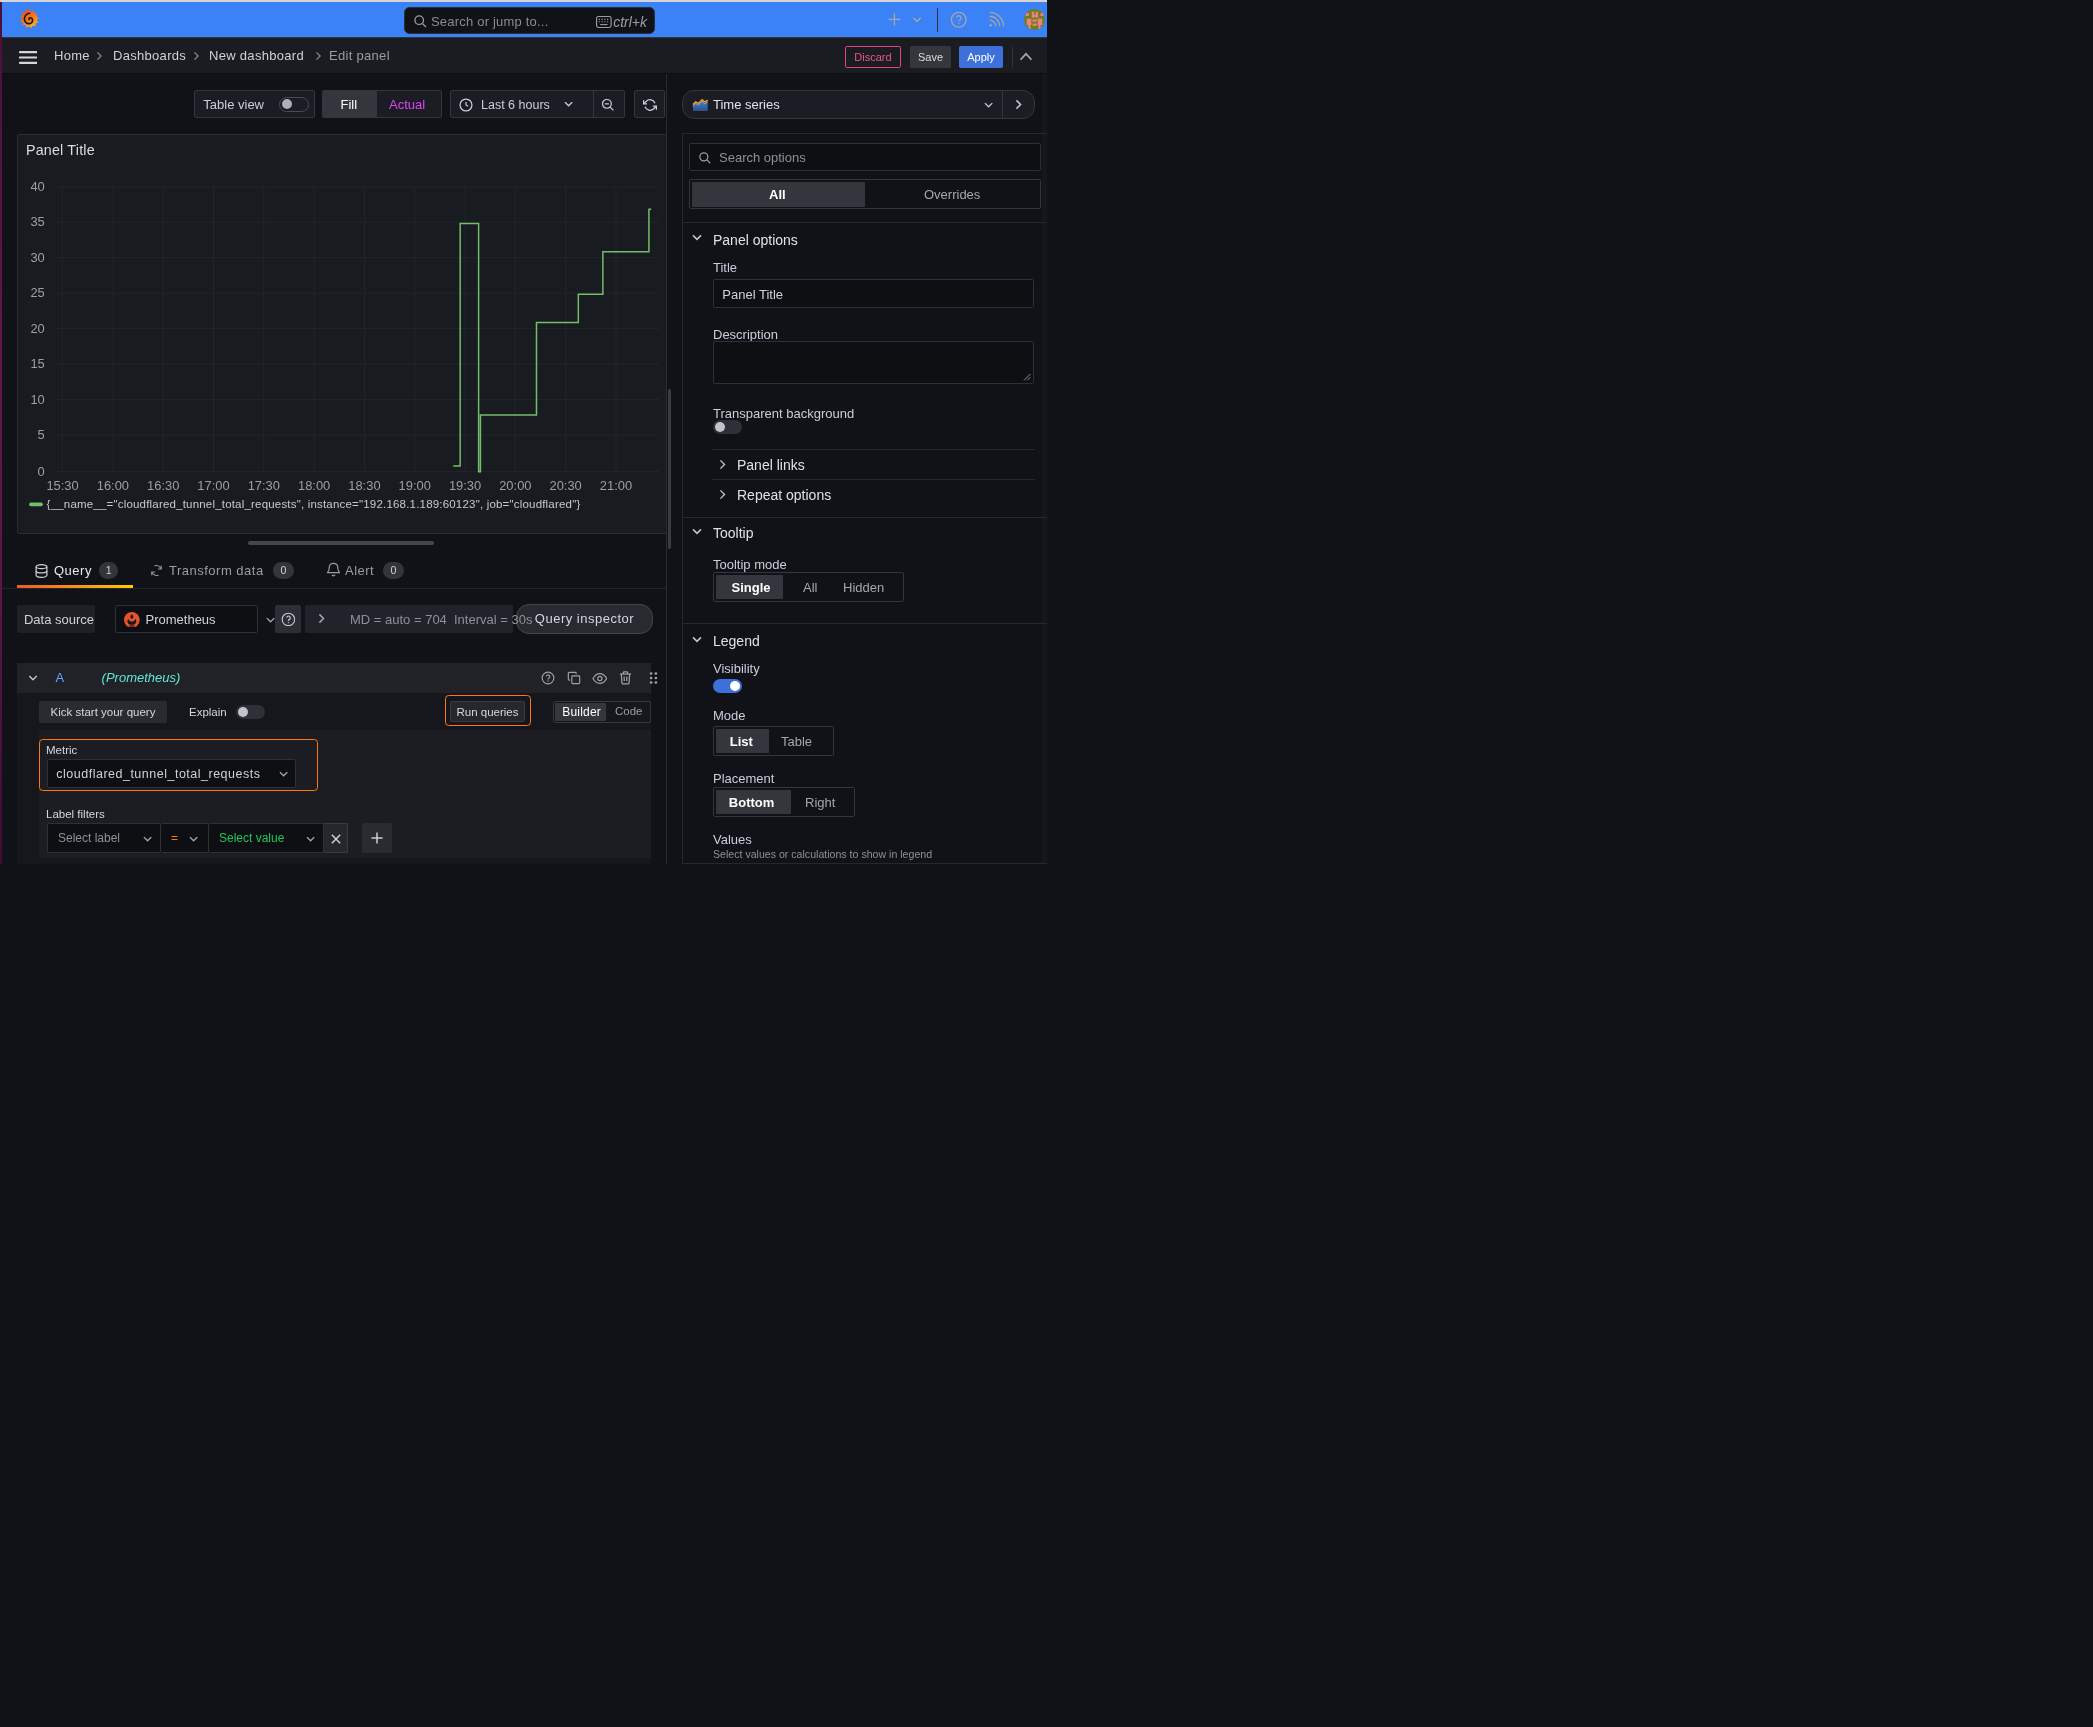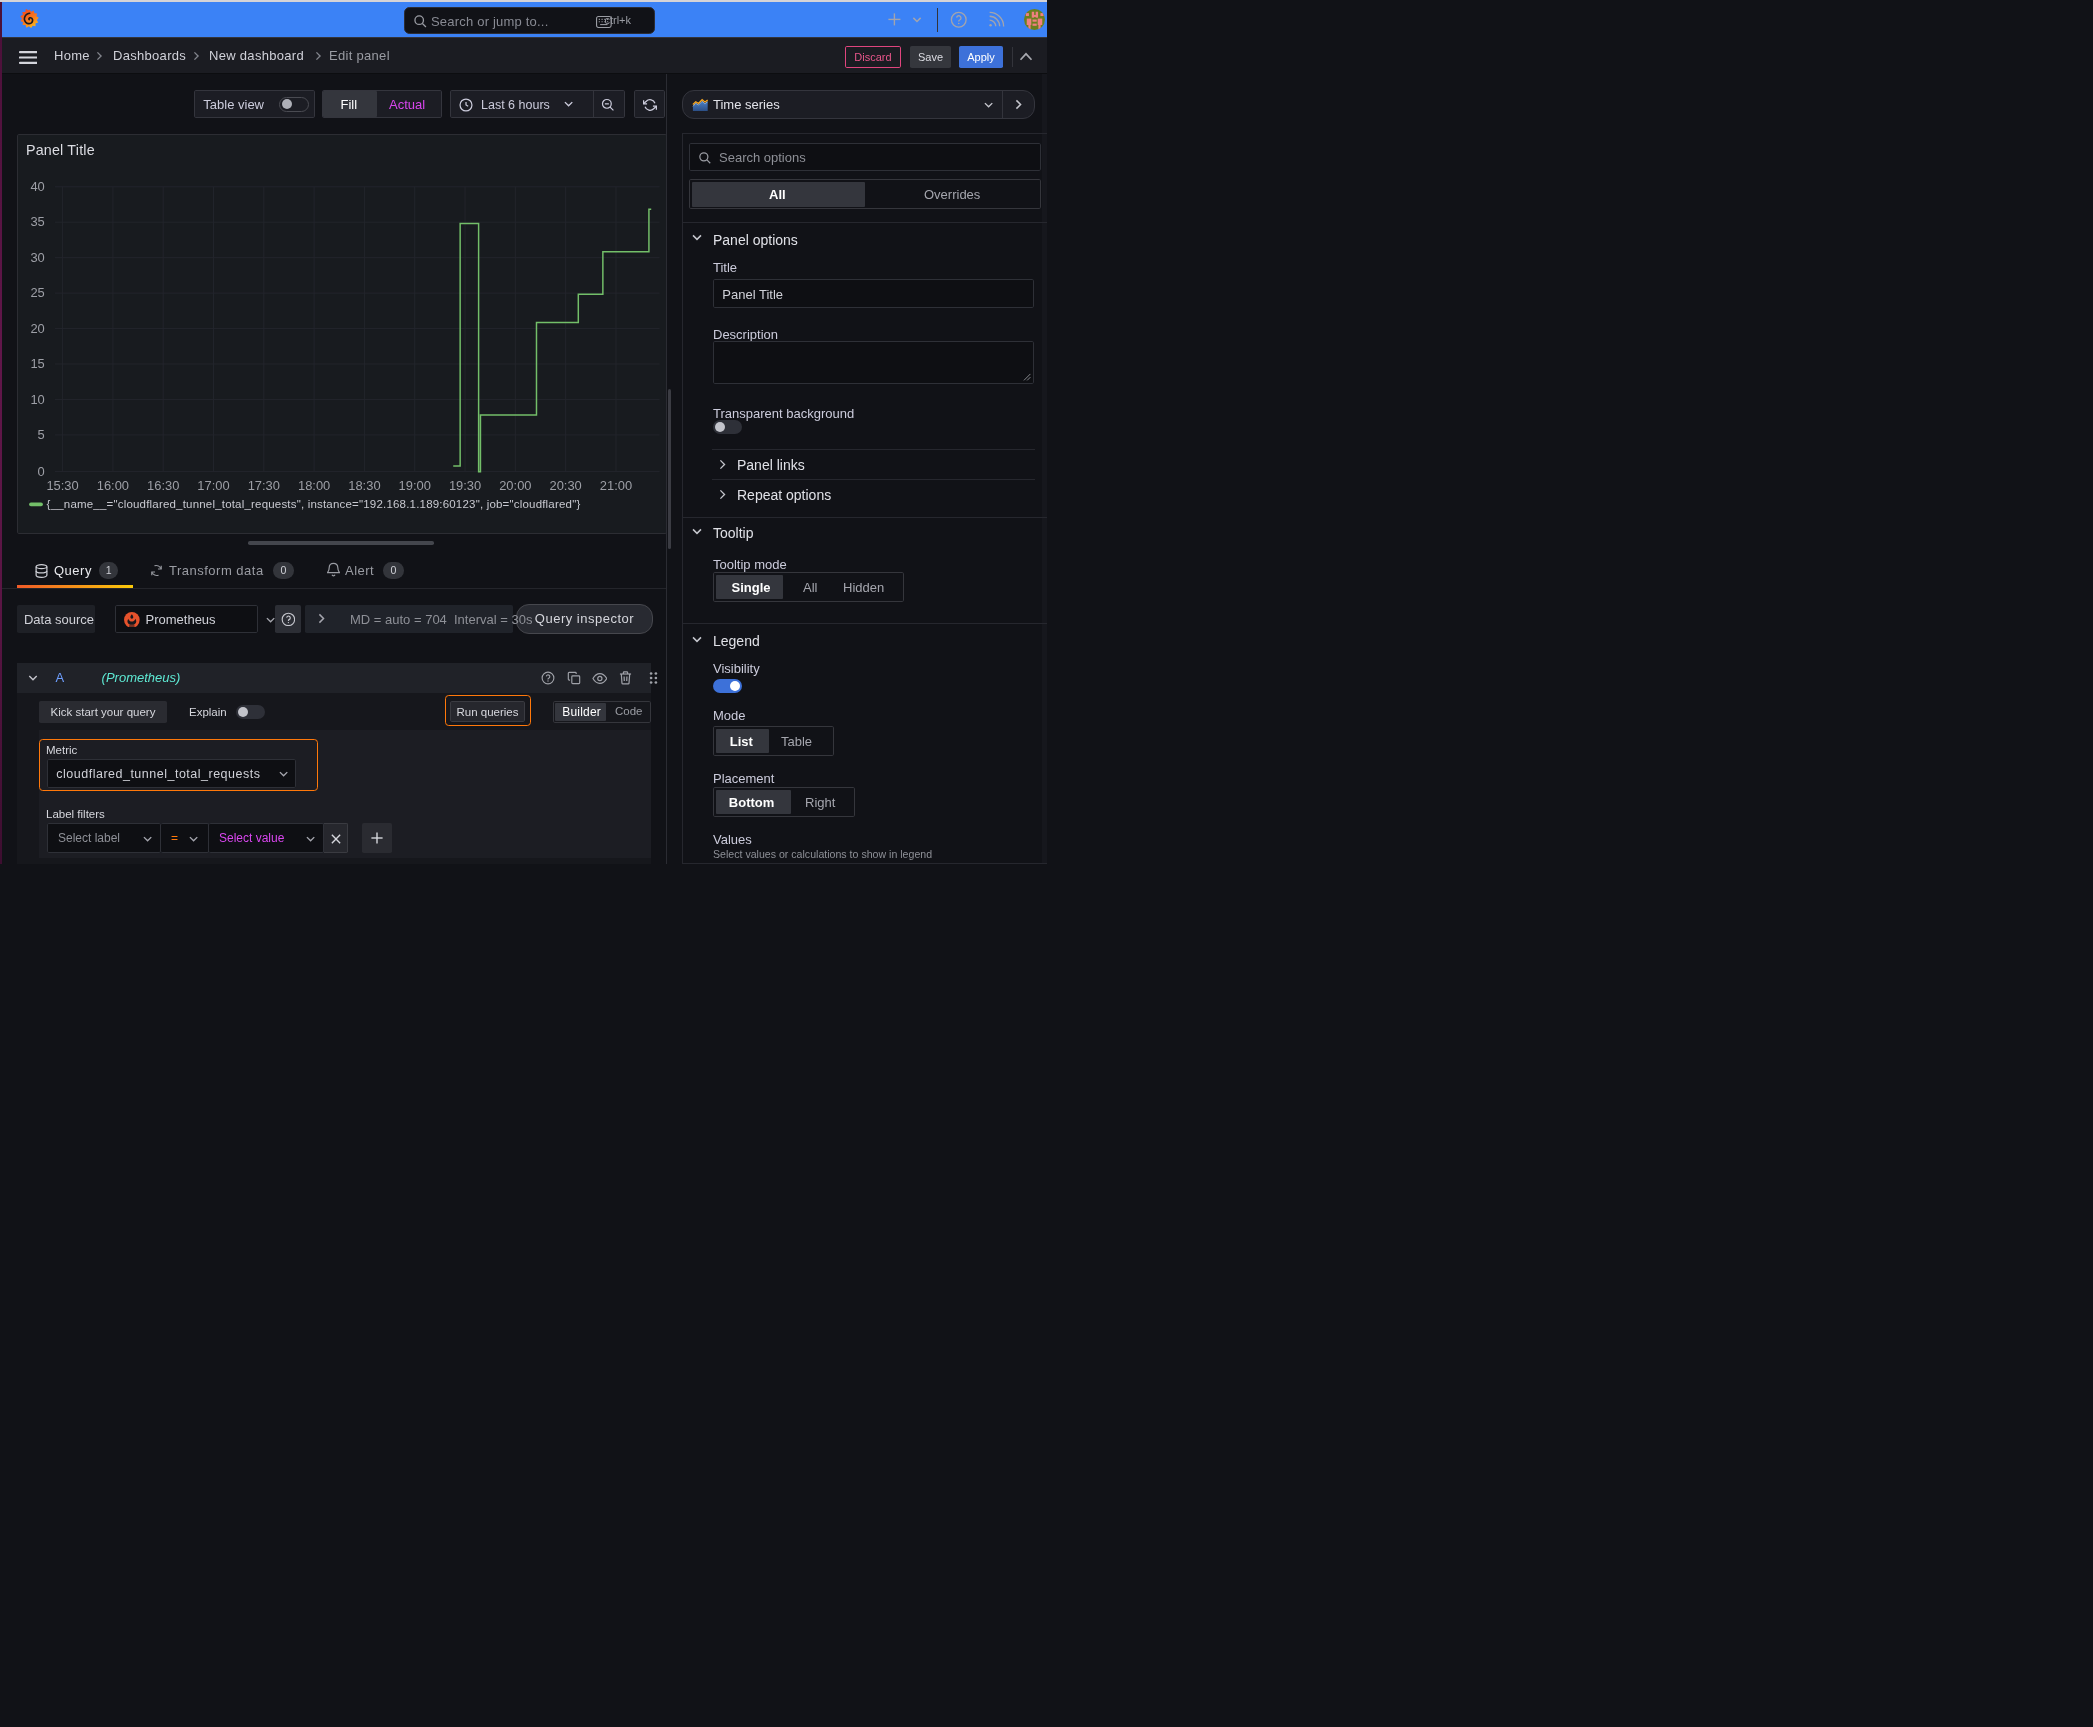--- a/index.html
+++ b/index.html
@@ -10,21 +10,21 @@
 .ic { position:absolute; }
 svg { display:block; }
 
 #topstrip { position:absolute; left:0; top:0; width:1047px; height:1.8px; background:#d5d3d7; z-index:60; }
 #leftstrip { position:absolute; left:0; top:1.8px; width:1.8px; height:862px; background:linear-gradient(180deg,#4a1038,#61164a 40%,#5a1544 70%,#3d0e30); z-index:61; }
 
 #navbar { position:absolute; left:0; top:1.8px; width:1047px; height:35px; background:#3b82f6; }
 #crumbbar { position:absolute; left:0; top:37px; width:1047px; height:37px; background:#1b1c22; border-top:0.9px solid #33343a; border-bottom:0.9px solid #0c0d10; }
 #searchbox { position:absolute; left:404px; top:5.5px; width:251px; height:27px; background:#111217; border:0.9px solid #2c2d35; border-radius:5.5px; }
 #searchbox .ph { position:absolute; left:26px; top:5.5px; font-size:13px; letter-spacing:0.2px; color:#888a93; }
-#searchbox .kb { position:absolute; right:23px; top:5.5px; font-size:11px; color:#9a9ca3; }
+#searchbox .kb { position:absolute; right:7px; top:5.5px; font-size:14px; color:#9a9ca3;font-style:italic; }
 .crumb { font-size:13px; color:#d0d1d9; letter-spacing:0.3px; }
 .crumb.muted { color:#9a9ca3; }
 
 .btn { position:absolute; height:22px; border-radius:1.8px; font-size:11px; display:flex; align-items:center; justify-content:center; }
 #btn-discard { left:845px; top:8.3px; width:56px; border:0.9px solid #e0457e; color:#e8568b; background:transparent; }
 #btn-save { left:910px; top:8.3px; width:41px; background:#35373d; color:#dcdde3; }
 #btn-apply { left:959px; top:8.3px; width:44px; background:#3d71d9; color:#ffffff; }
 
 .ctrl { position:absolute; height:28px; background:#1c1d24; border:0.9px solid #34353d; border-radius:1.8px; color:#ccccdc; font-size:13px; }
 
@@ -373,21 +373,21 @@
         <polyline points="1,1.2 5,5.2 9,1.2"></polyline>
       </svg>
   </div>
   <div class="input abs" style="left:161px;top:823px;width:48px;height:30px;border-left:none">
     <span class="abs" style="left:10px;top:6.5px;font-size:12px;color:#ff780a">=</span>
     <svg class="ic" style="left:28px;top:12px" width="9.2" height="6.5" viewBox="0 0 10 7" fill="none" stroke="#a5a6ae" stroke-width="1.5">
         <polyline points="1,1.2 5,5.2 9,1.2"></polyline>
       </svg>
   </div>
   <div class="input abs" style="left:209px;top:823px;width:115px;height:30px;border-left:none">
-    <span class="abs" style="left:10px;top:7.4px;font-size:12px;color:#d946ef">Select value</span>
+    <span class="abs" style="left:10px;top:7.4px;font-size:12px;color:#22c55e">Select value</span>
     <svg class="ic" style="left:97px;top:12px" width="9.2" height="6.5" viewBox="0 0 10 7" fill="none" stroke="#a5a6ae" stroke-width="1.5">
         <polyline points="1,1.2 5,5.2 9,1.2"></polyline>
       </svg>
   </div>
   <div class="abs" style="left:324px;top:823px;width:24px;height:30px;background:#26272d;border:0.9px solid #3a3b41;border-left:none;border-radius:0 1.8px 1.8px 0">
     <svg class="ic" style="left:5.5px;top:9.2px" width="12" height="12" viewBox="0 0 13 13" fill="none" stroke="#d6d7dd" stroke-width="1.5">
         <line x1="2" y1="2" x2="11" y2="11"></line>
         <line x1="11" y1="2" x2="2" y2="11"></line>
       </svg>
   </div>

